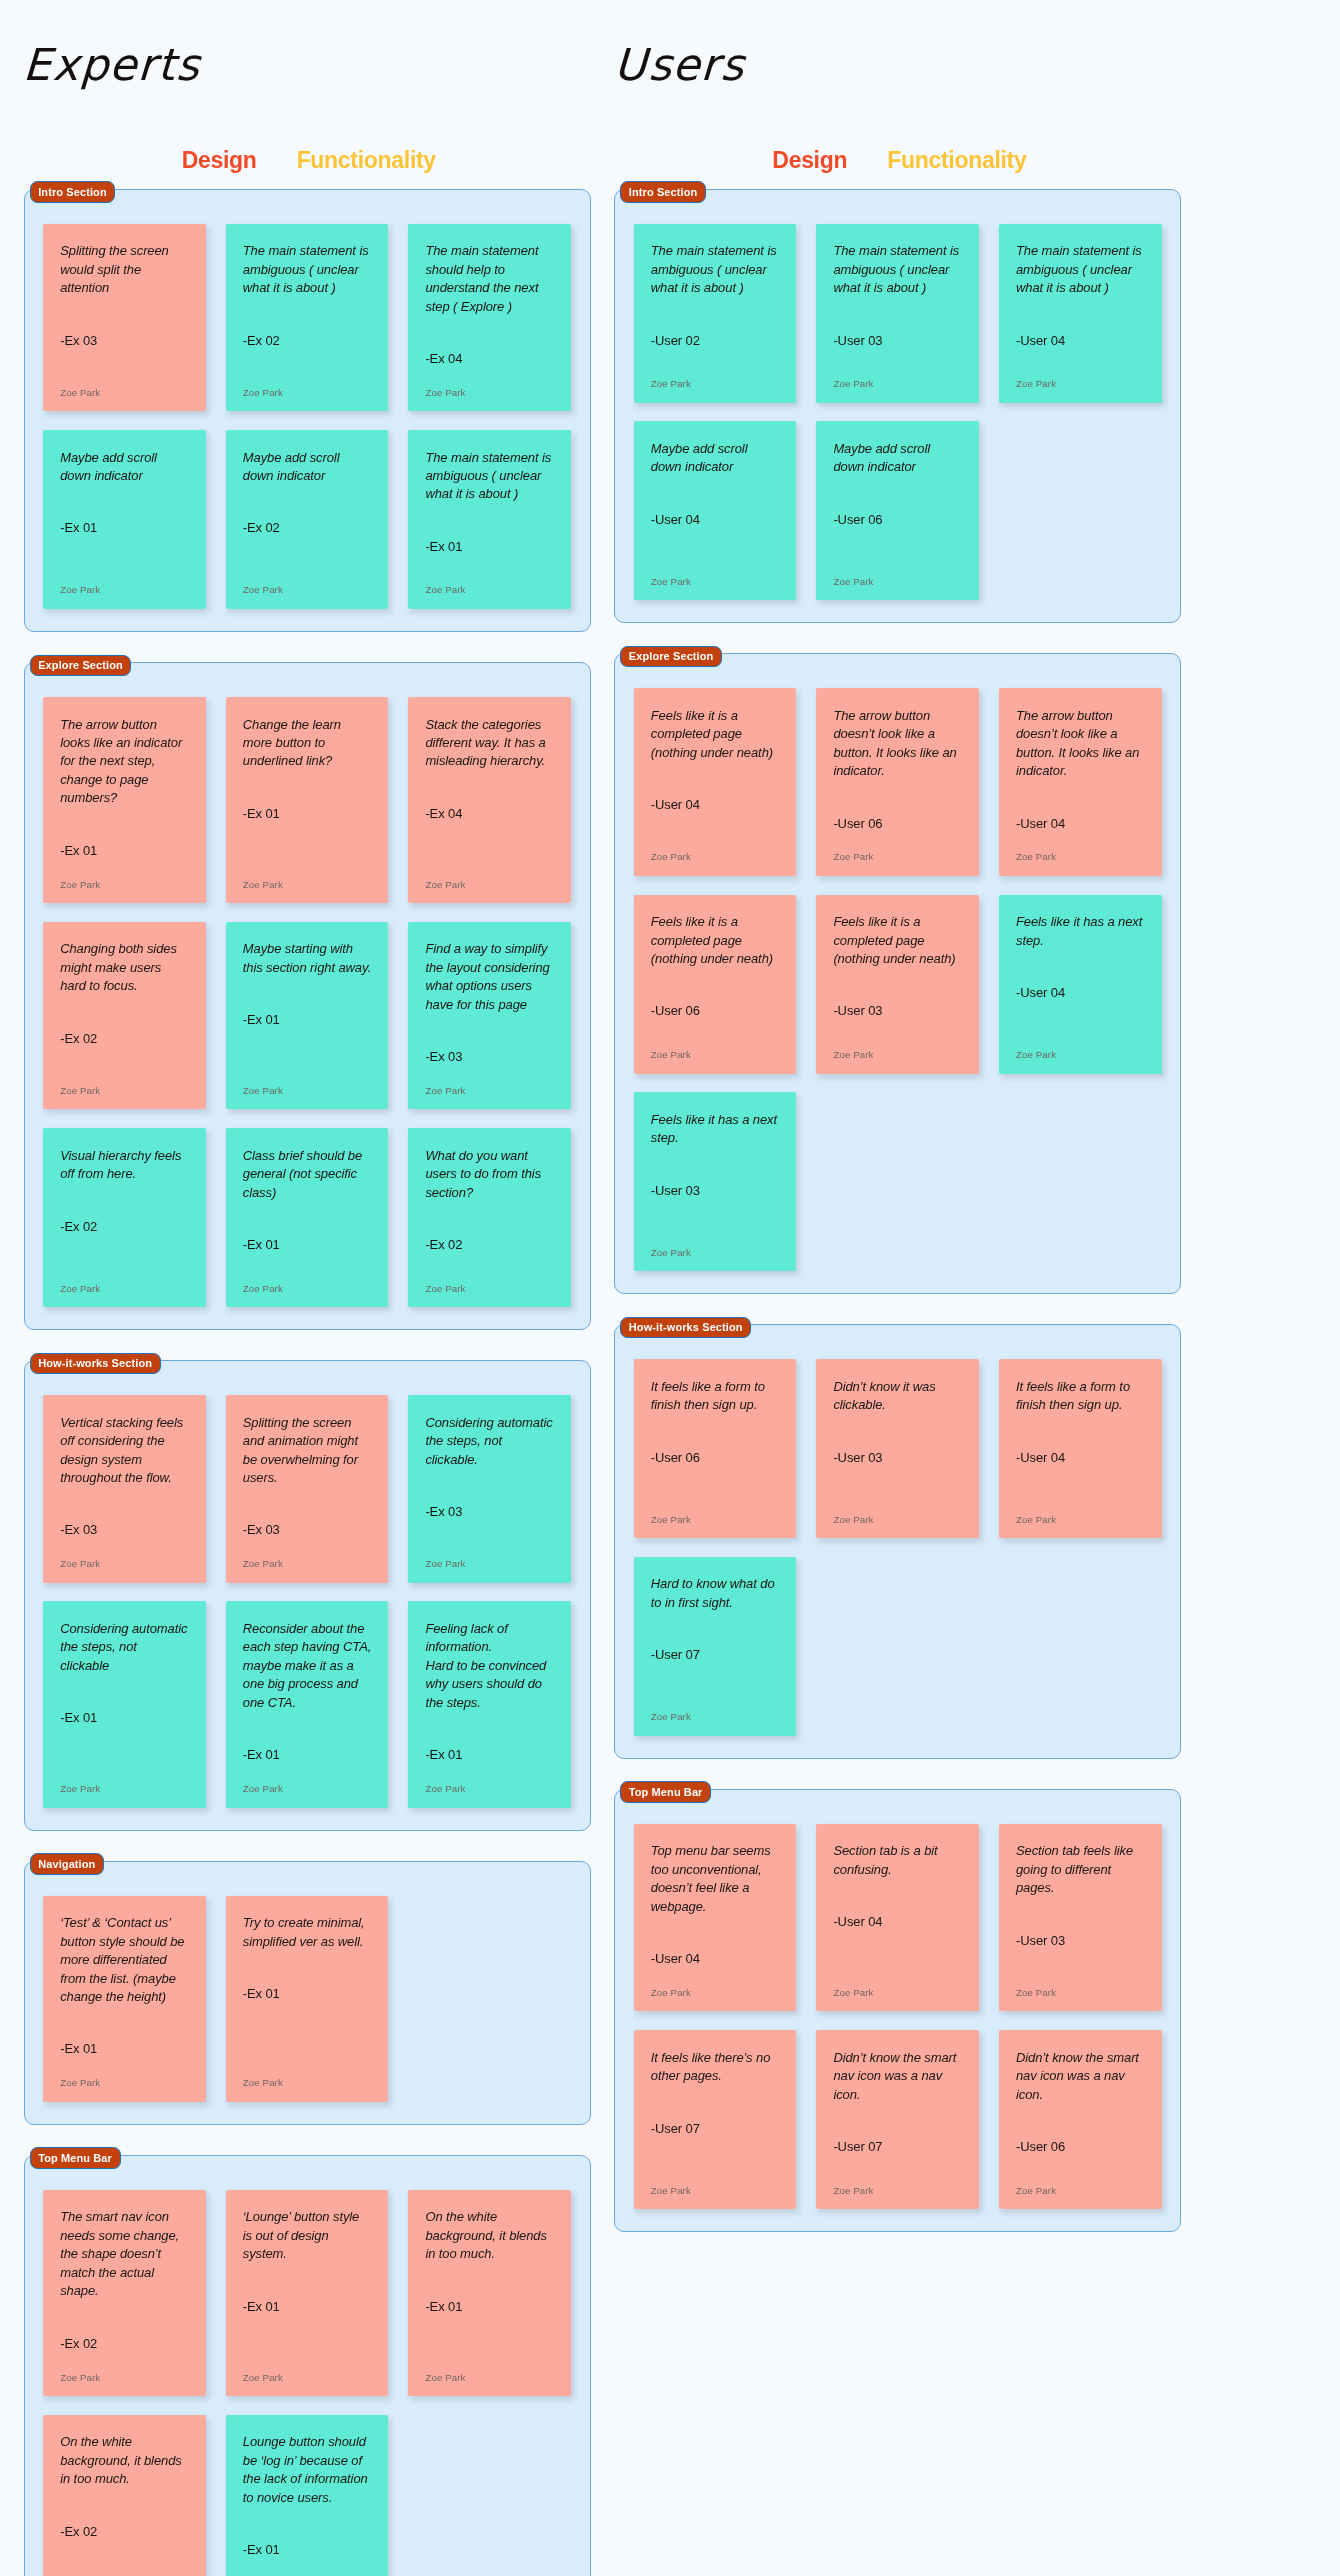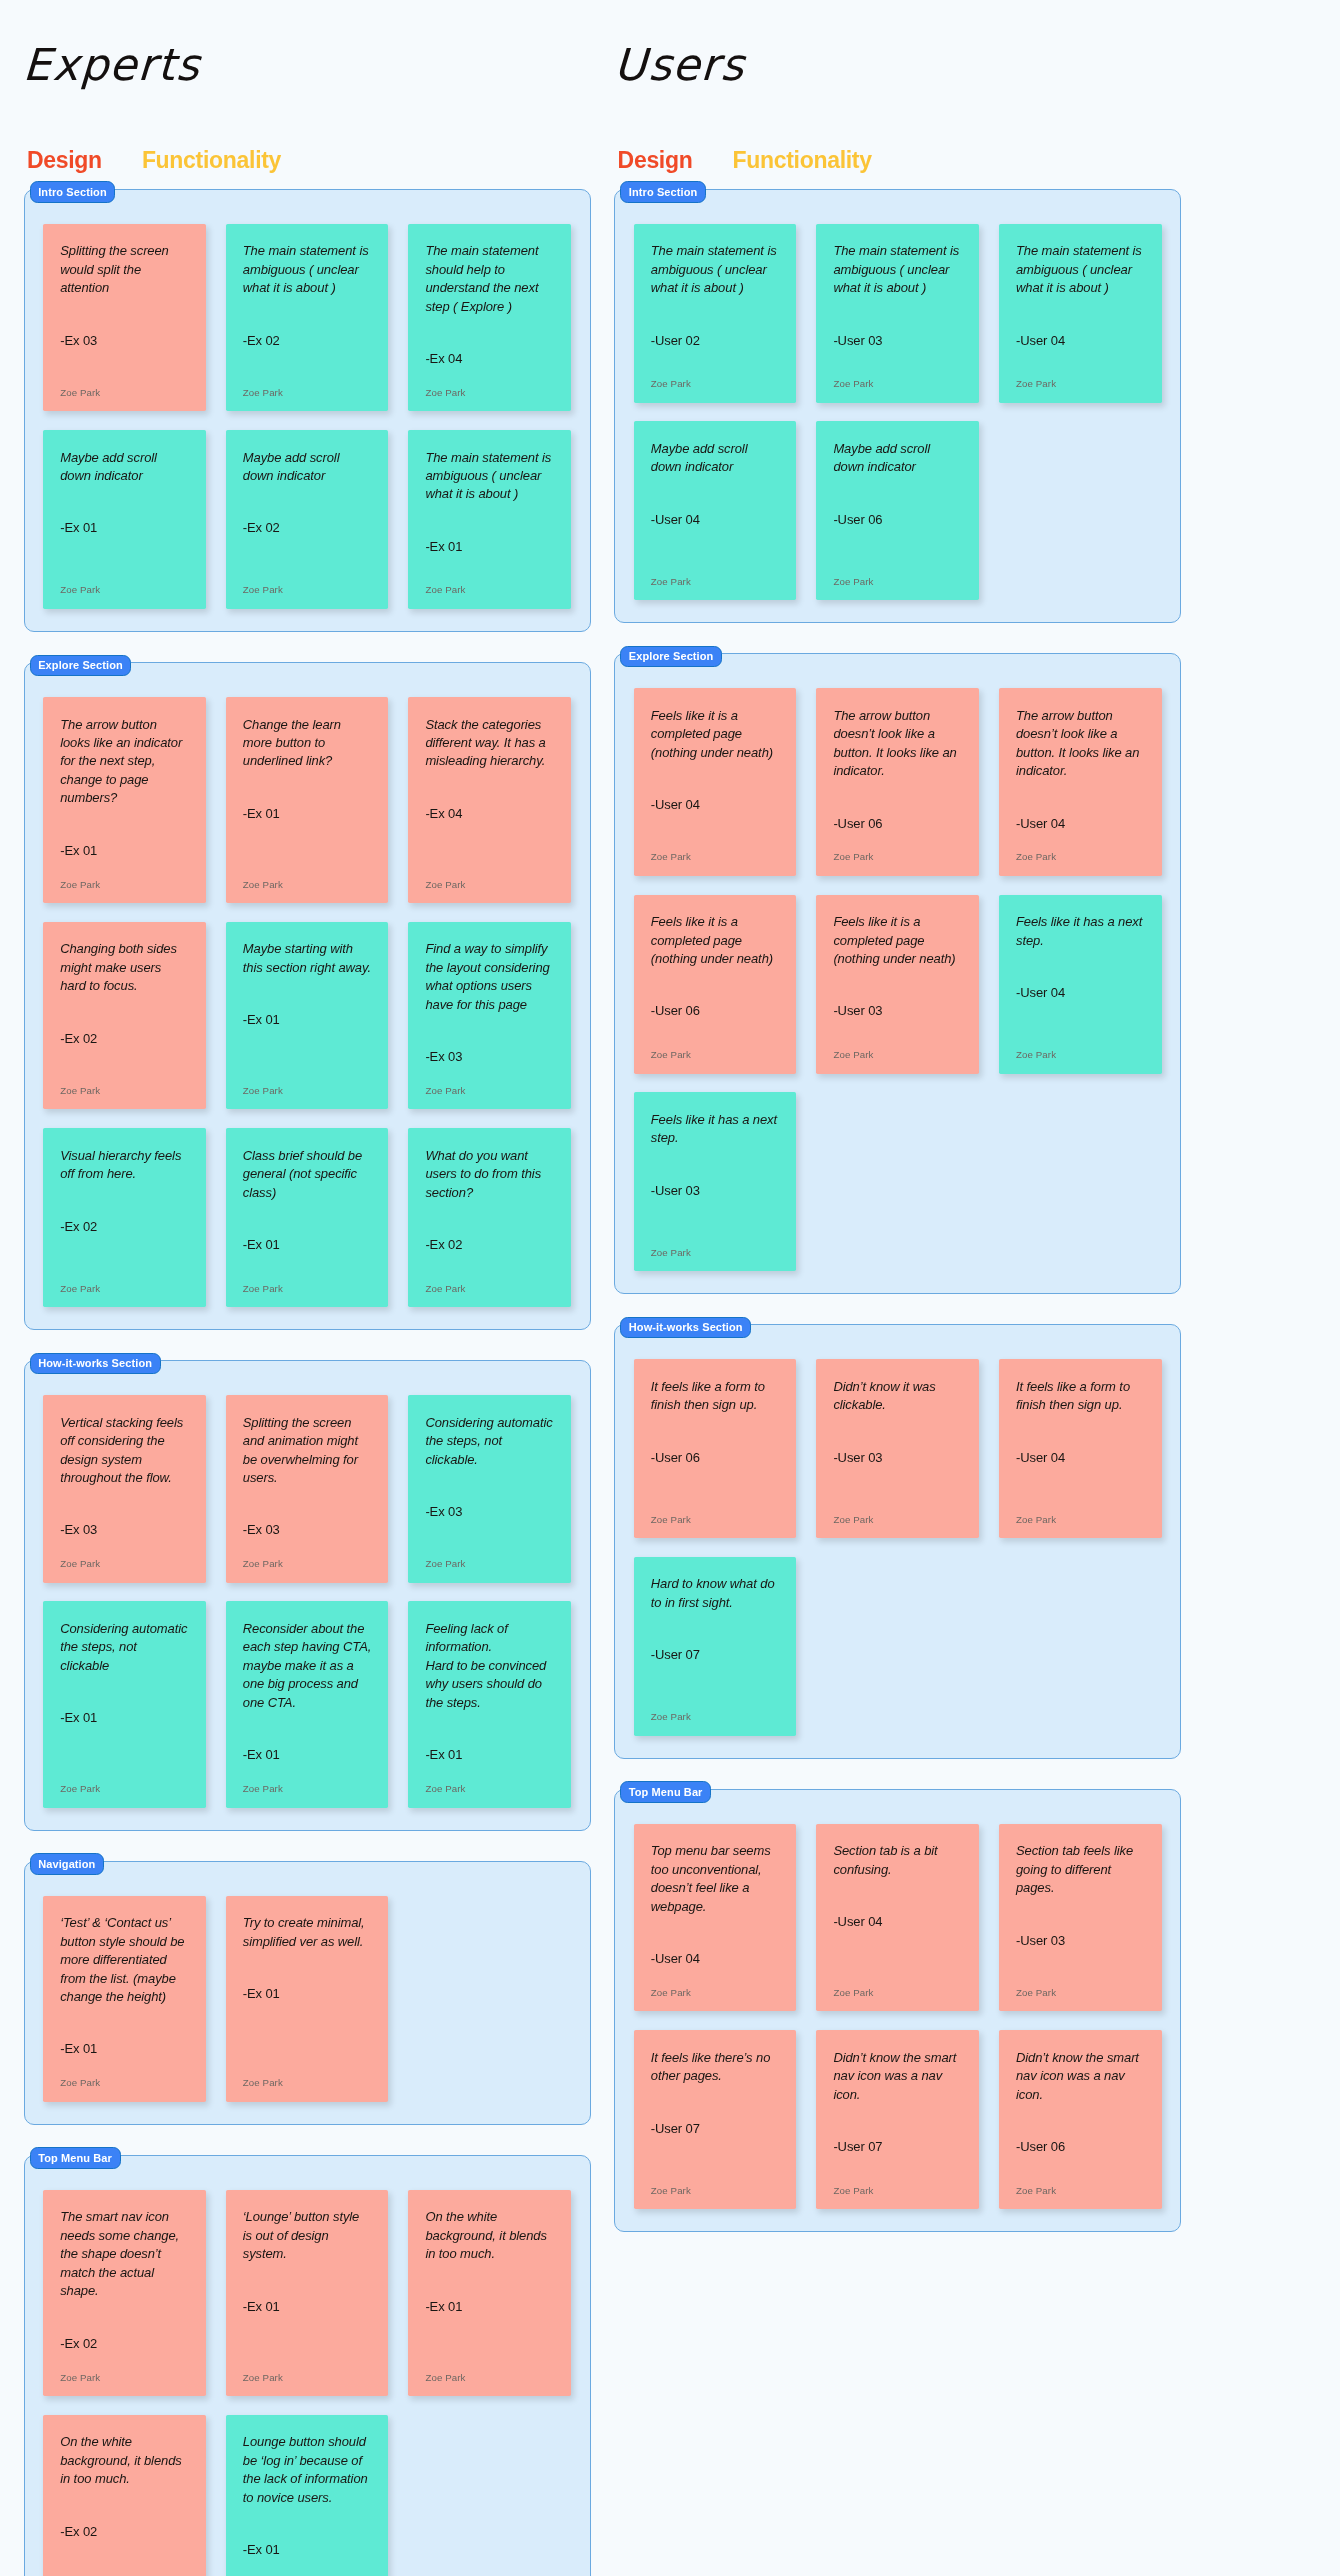--- a/index.html
+++ b/index.html
@@ -32,20 +32,21 @@
     margin: 15px 0 0 3.4px;
     line-height: 1.15;
     transform: skewX(-6deg);
   }
 
   .legend {
     display: flex;
     gap: 40px;
     margin: 56px 0 15px 3.4px;
     align-items: baseline;
+    justify-content: center;
   }
   .legend-item {
     font-size: 23px;
     font-weight: bold;
     letter-spacing: -0.3px;
   }
   .legend-design { color: #f04a28; }
   .legend-func { color: #fbc437; }
 
   .section {
@@ -54,21 +55,21 @@
     border: 0.8px solid #6aa9e0;
     border-radius: 10px;
     margin-bottom: 30px;
     padding: 34px 18.6px 22px 18.6px;
     min-height: 51px;
   }
   .section-tag {
     position: absolute;
     top: -8.4px;
     left: 5px;
-    background: #3b82f6;
+    background: #c2410c;
     color: #ffffff;
     border: 0.8px solid #1573c7;
     border-radius: 7.6px;
     font-size: 11px;
     font-weight: 600;
     padding: 3.4px 7.6px 4.2px 7.6px;
     letter-spacing: 0.1px;
     white-space: nowrap;
   }
 

